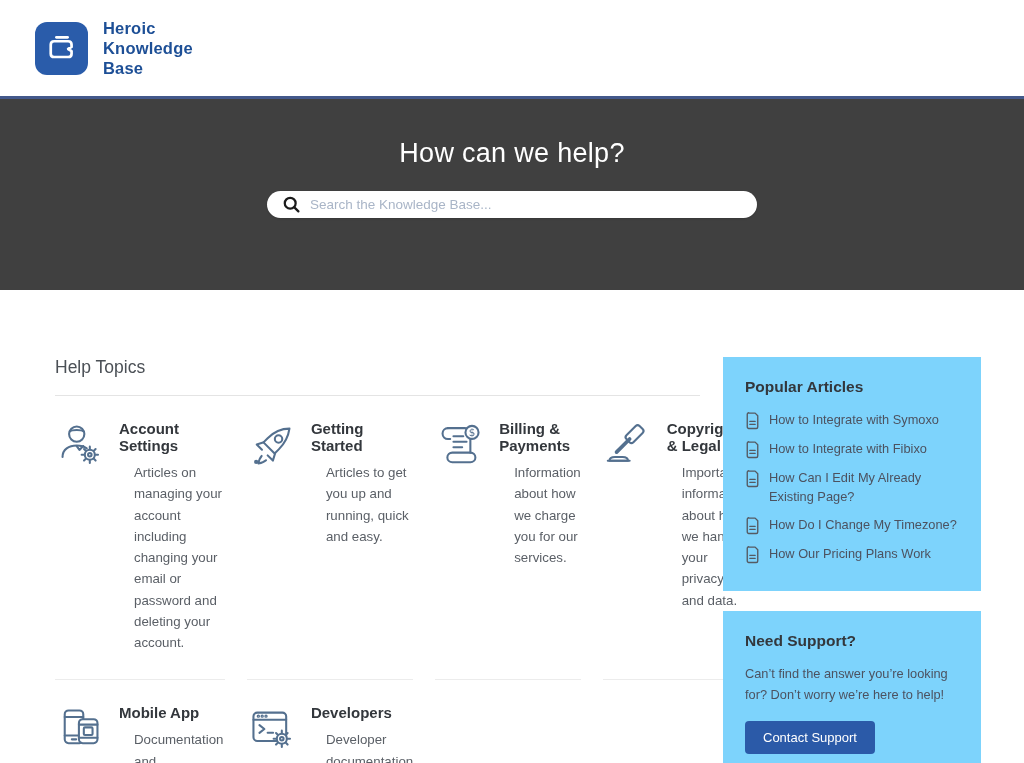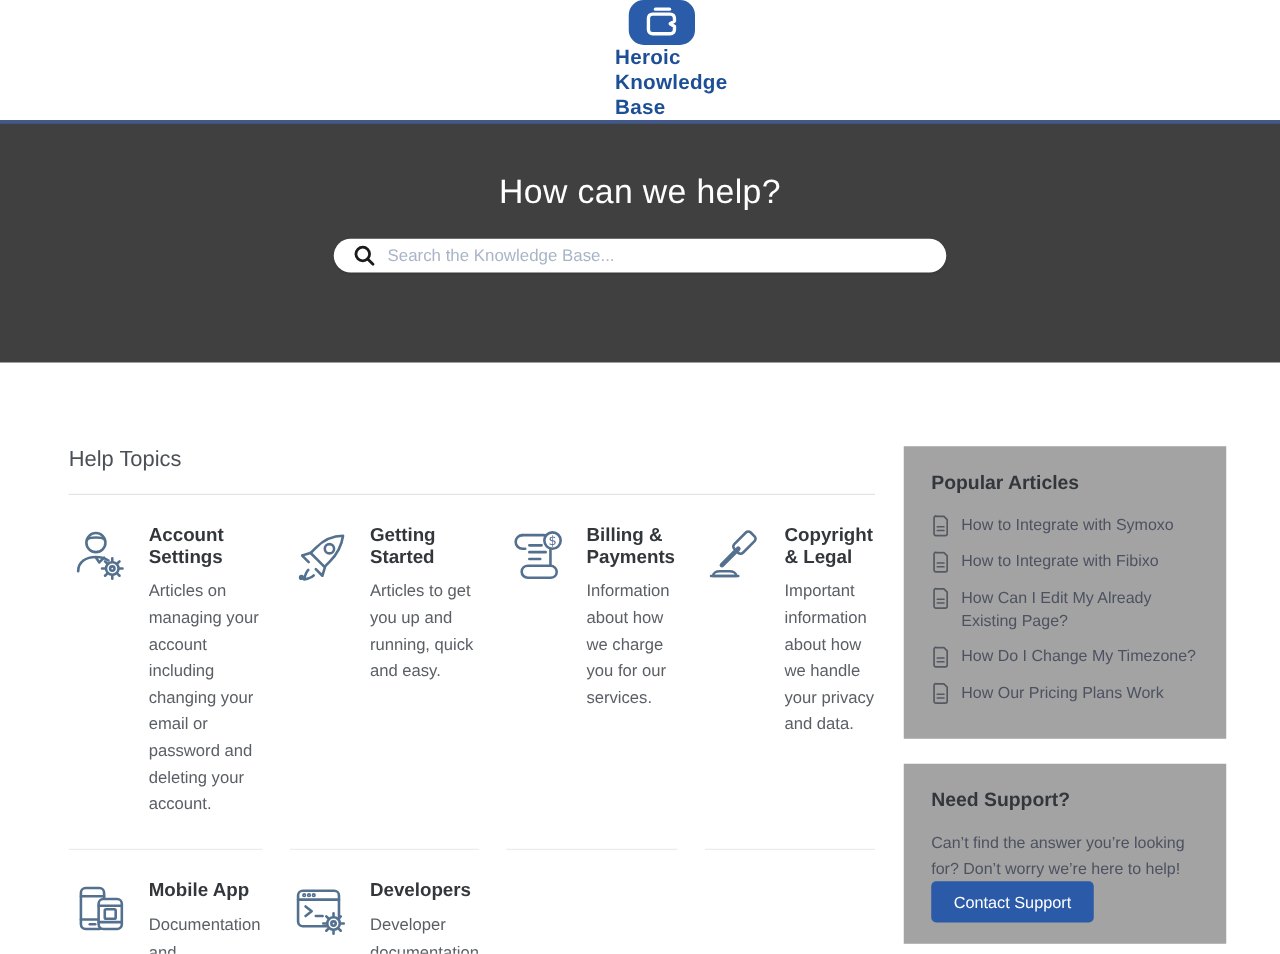--- a/index.html
+++ b/index.html
@@ -1,19 +1,19 @@
 <!DOCTYPE html>
 <html><head>
 <meta charset="utf-8">
 <style>
   * { margin:0; padding:0; box-sizing:border-box; }
   html,body { width:1024px; height:763px; background:#fff; font-family:"Liberation Sans", sans-serif; overflow:hidden; }
 
   
-  .header { height:96px; display:flex; align-items:center; padding-left:35px; background:#fff;flex-direction:column; }
+  .header { height:96px; display:flex; align-items:center; padding-left:35px; background:#fff; }
   .logo-square { width:53px; height:53px; background:#2a5caa; border-radius:12px; display:flex; align-items:center; justify-content:center; }
   .logo-square svg { width:36px; height:36px; }
   .logo-text { margin-left:15px; color:#1d4f96; font-weight:bold; font-size:16.5px; line-height:1.22; white-space:pre-line; letter-spacing:.2px; }
 
   
   .hero { height:194px; background:#404040; border-top:3px solid #43598b; text-align:center; }
   .hero-title { color:#ffffff; font-size:27px; font-weight:400; letter-spacing:.3px; padding-top:39px; }
   .searchbar { width:490px; height:27px; margin:22px auto 0; background:#fff; border-radius:19px; display:flex; align-items:center; padding:0 15px; gap:9px; box-shadow:0 1px 2px rgba(0,0,0,.15); }
   .searchbar svg { flex-shrink:0; }
   .search-input { flex:1; border:none; outline:none; font-size:13.5px; color:#333; font-family:"Liberation Sans", sans-serif; background:transparent; }
@@ -23,33 +23,33 @@
   .main { display:flex; align-items:flex-start; padding:67px 43px 0 55px; gap:23px; }
   .content-col { flex:1; min-width:0; }
   .section-title { font-size:17.5px; font-weight:400; color:#4b5056; }
   .section-divider { border-bottom:1px solid #e4e4e4; margin-top:17px; }
 
   .topics-grid { display:grid; grid-template-columns:1fr 1fr 1fr 1fr; column-gap:22px; }
   .topic-card { display:flex; gap:14px; align-items:flex-start; padding:24px 0 26px; border-bottom:1px solid #ececec; }
   .topic-icon { width:50px; flex-shrink:0; display:flex; justify-content:center; padding-top:1px; }
   .topic-icon svg { width:48px; height:48px; stroke:#54708f; fill:none; stroke-width:1.9; stroke-linecap:round; stroke-linejoin:round; }
   .topic-title { font-size:15px; font-weight:bold; color:#33373c; margin-bottom:8px; }
-  .topic-desc { font-size:13.3px; color:#5a5f66; line-height:1.6; max-width:252px; }
+  .topic-desc { font-size:13.3px; color:#5a5f66; line-height:1.6; max-width:252px;margin-left:15px; }
 
   
   .sidebar { width:258px; flex-shrink:0; }
-  .side-box { background:#a3a3a3; padding:21px 22px 17px; }
+  .side-box { background:#7dd3fc; padding:21px 22px 17px; }
   .side-box + .side-box { margin-top:20px; }
   .side-title { font-size:15.5px; font-weight:bold; color:#33373c; }
   .article-list { margin-top:15px; }
   .article-item { display:flex; gap:9px; align-items:flex-start; margin-bottom:10px; cursor:pointer; }
   .article-item svg { flex-shrink:0; margin-top:1px; }
   .article-label { font-size:12.8px; color:#4c5260; line-height:1.45; }
   .support-text { font-size:12.8px; color:#4c5260; line-height:1.65; margin-top:13px; }
-  .support-btn { display:inline-block; background:#2b5aa8; color:#fff; font-size:13px; font-family:"Liberation Sans", sans-serif; border:none; border-radius:4px; padding:9px 18px; cursor:pointer; }
+  .support-btn { display:inline-block; margin-top:16px; background:#2b5aa8; color:#fff; font-size:13px; font-family:"Liberation Sans", sans-serif; border:none; border-radius:4px; padding:9px 18px; cursor:pointer; }
 </style>
 </head>
 <body>
 
 <div class="header">
   <div class="logo-square">
     <svg viewBox="0 0 32 32" fill="none" stroke="#ffffff" stroke-width="2.4" stroke-linecap="round" stroke-linejoin="round">
       <path d="M11 6.5h10"></path>
       <path d="M9 10h12.5c1.8 0 3 1.3 3 3v2l-3 1.9 3 1.9v2.2c0 1.8-1.2 3-3 3H9c-1.8 0-3-1.2-3-3v-8c0-1.7 1.2-3 3-3z"></path>
     </svg>

